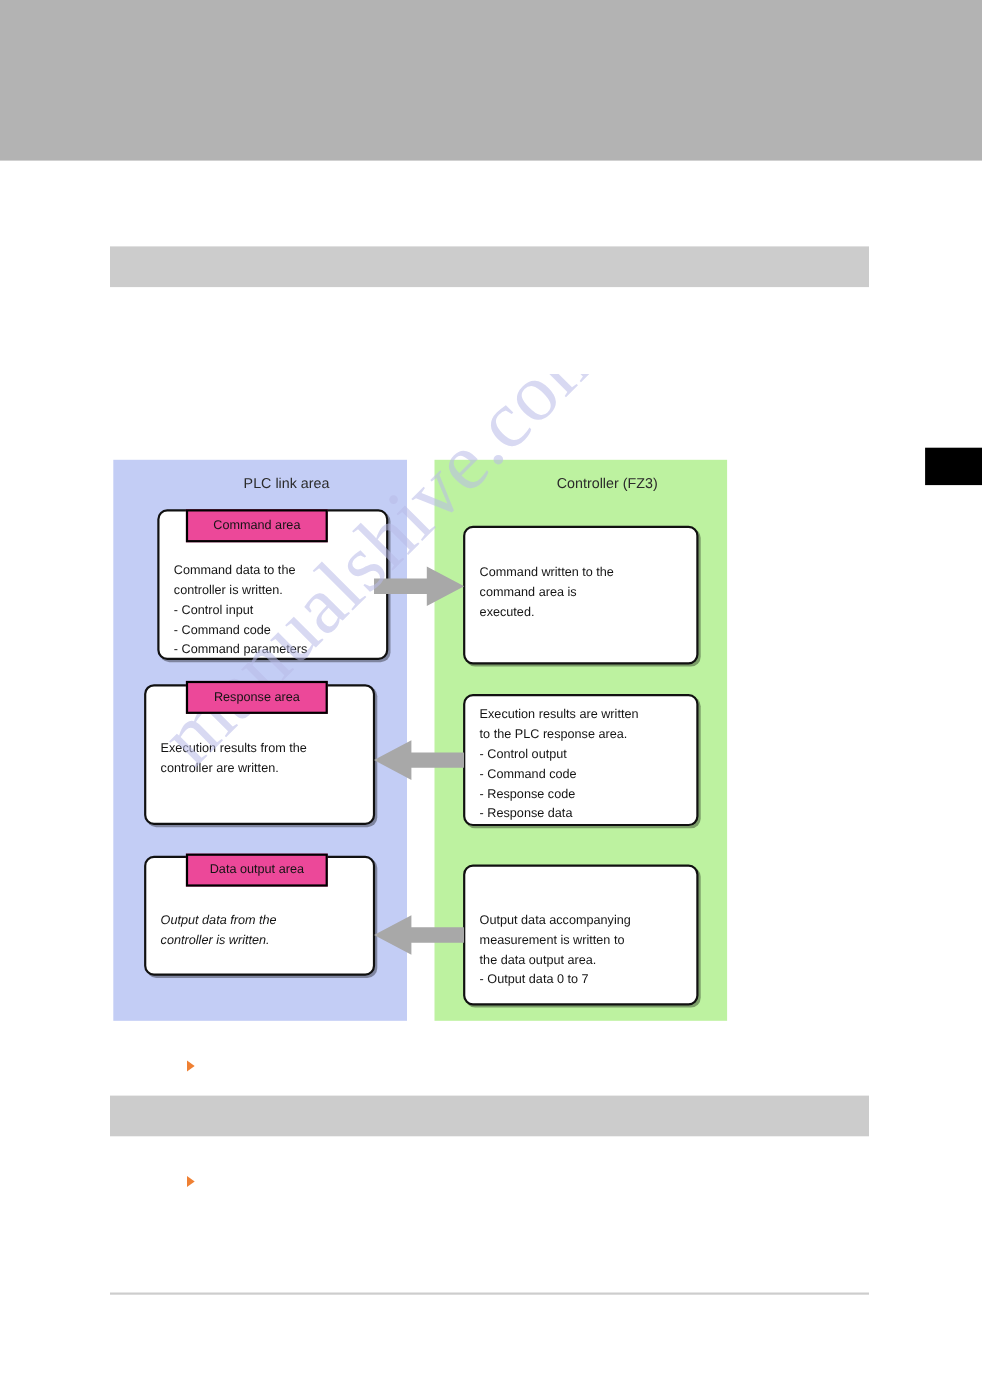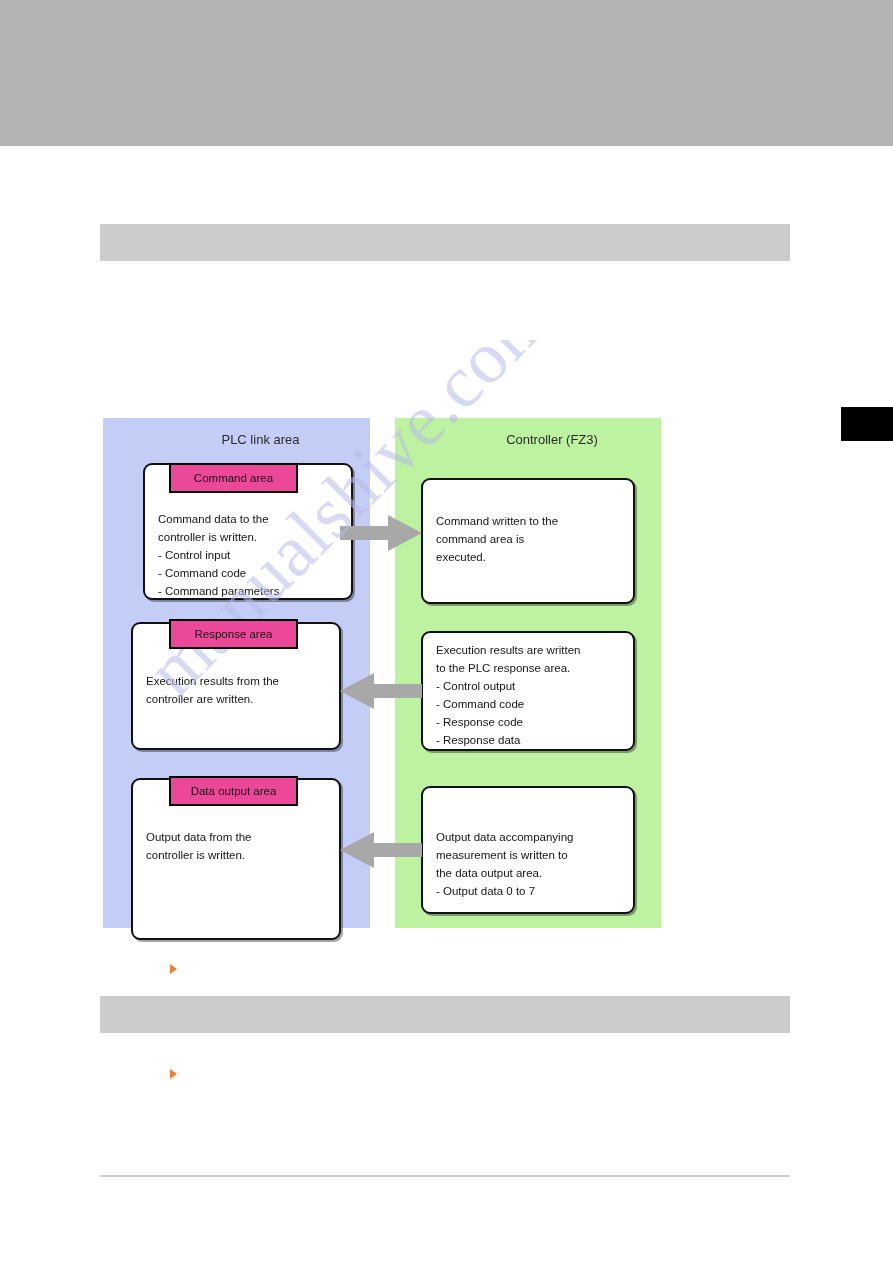--- a/index.html
+++ b/index.html
@@ -140,21 +140,21 @@
     font-size: 11.5px;
     line-height: 26px;
     height: 30px;
     color: #141414;
     z-index: 5;
   }
 
   
   .card-l1 { left: 131px; top: 463px; width: 210px; height: 137px; margin-left: 12px; }
   .card-l2 { left: 131px; top: 622px; width: 210px; height: 128px; }
-  .card-l3 { left: 131px; top: 778px; width: 210px; height: 162px; }
+  .card-l3 { left: 131px; top: 778px; width: 210px; height: 109px; font-style: italic; }
 
   .tag-l1 { left: 169px; top: 463px; width: 129px; }
   .tag-l2 { left: 169px; top: 619px; width: 129px; }
   .tag-l3 { left: 169px; top: 776px; width: 129px; }
 
   .body-l1 { top: 45px; }
   .body-l2 { top: 48px; }
   .body-l3 { top: 48px; }
 
   

